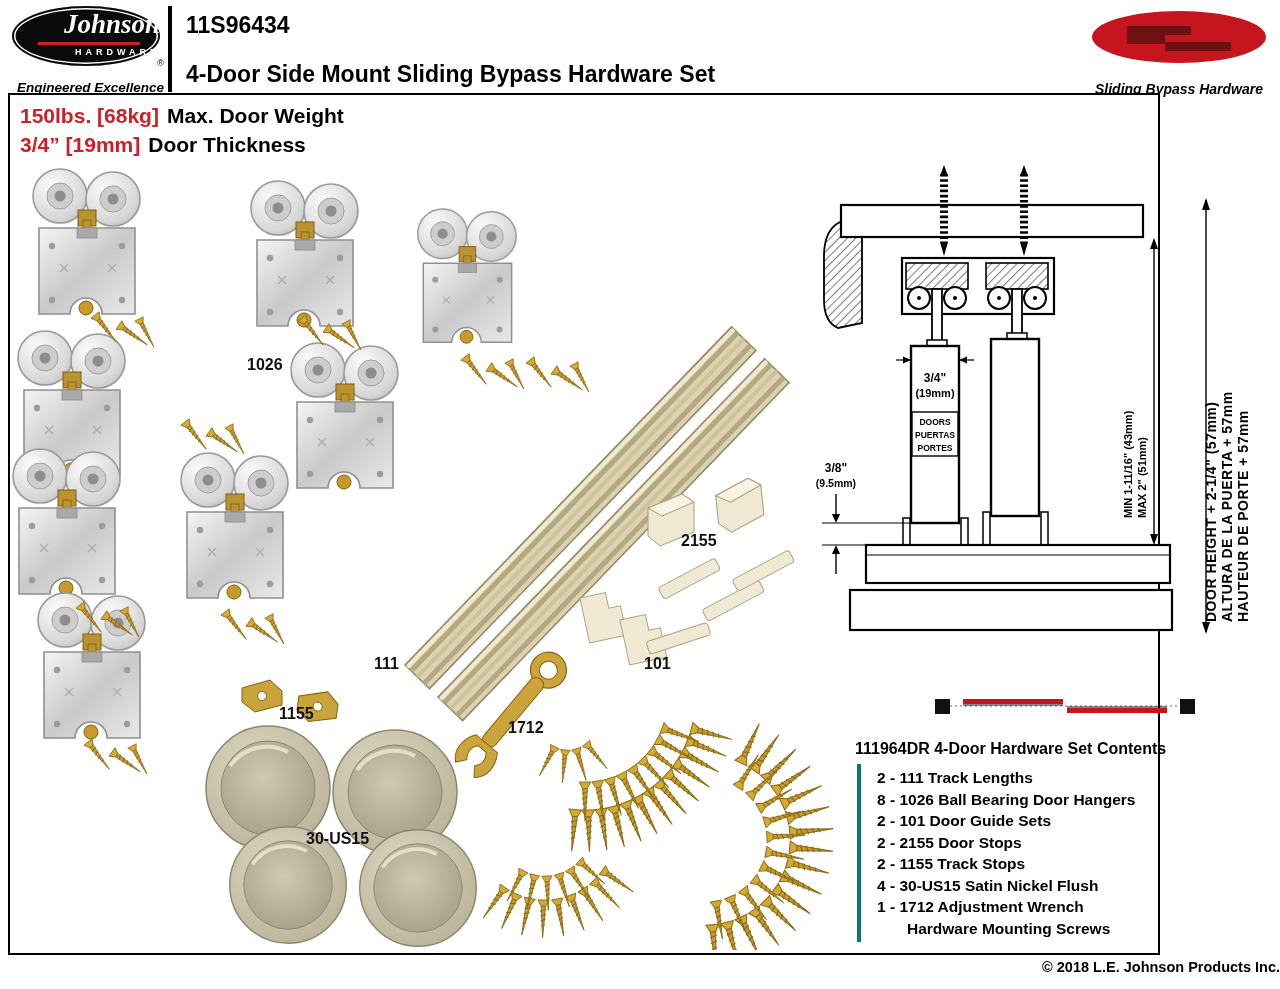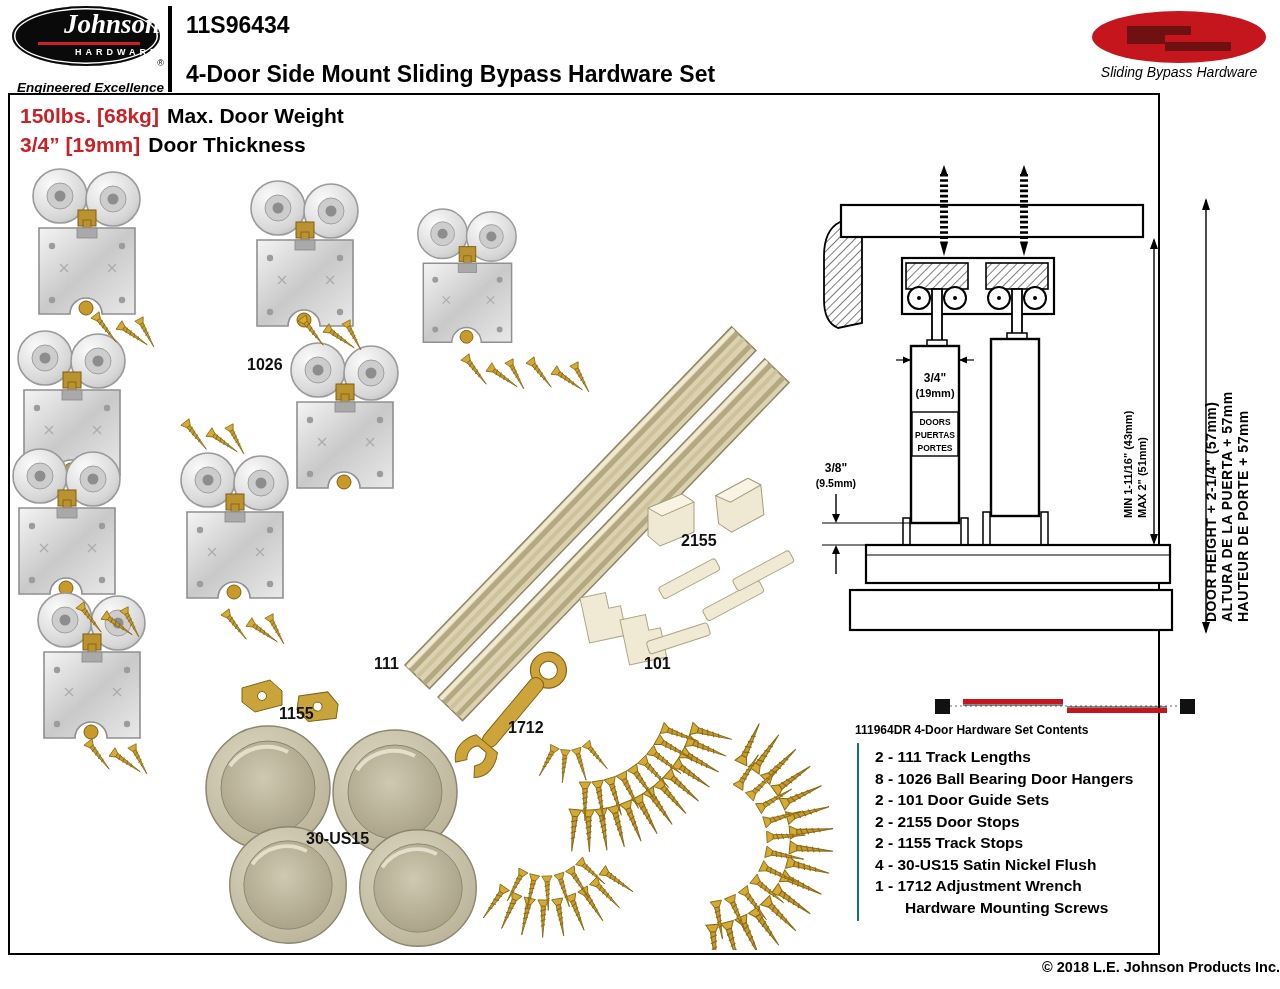--- a/index.html
+++ b/index.html
@@ -17,43 +17,43 @@
   .logo-underline{position:absolute;left:26px;right:20px;top:36px;height:2.5px;background:#cc1f26}
   .logo-sub{position:absolute;left:0;right:0;top:41px;color:#fff;font-size:9px;font-weight:bold;letter-spacing:4px}
   .logo-reg{position:absolute;right:-4px;bottom:-2px;font-size:9px;color:#000}
   .logo-tagline{margin-top:14px;font-size:13.5px;font-weight:bold;font-style:italic}
   .header-divider{position:absolute;left:160px;top:2px;width:4px;height:86px;background:#000}
   .title-block{position:absolute;left:178px;top:8px}
   .product-number{font-size:23px;font-weight:bold}
   .product-title{font-size:23px;font-weight:bold;margin-top:22px}
   .brand-right{position:absolute;right:0;top:6px;width:186px;text-align:center}
   .red-oval-wrap{width:176px;height:54px;margin:0 auto}
-  .brand-caption{margin-top:0;font-size:14px;font-weight:normal;font-style:italic}
+  .brand-caption{margin-top:17px;font-size:14px;font-weight:bold;font-style:italic}
 
   
   .content-box{position:absolute;left:8px;top:93px;width:1152px;height:862px;border:2.5px solid #000;background:#fff}
   .specs{position:absolute;left:10px;top:6px;font-size:21px;font-weight:bold;line-height:29px}
   .specs .val{color:#cc1f26;margin-right:8px}
   .part-label{position:absolute;font-size:16px;font-weight:bold;color:#111}
 
   .collage{position:absolute;left:0;top:55px}
   .tech-diagram{position:absolute;left:796px;top:65px}
   svg text{font-family:"Liberation Sans",sans-serif;fill:#000}
   .dt12{font-size:12px;font-weight:bold}
   .dt11{font-size:11px;font-weight:bold}
   .dt10{font-size:10.5px;font-weight:bold}
   .dt8{font-size:8.5px;font-weight:bold}
   .rot11{font-size:11px;font-weight:bold}
   .rot14{font-size:14px;font-weight:bold;letter-spacing:.5px}
 
   
   .contents{position:absolute;left:845px;top:600px;width:416px}
   .contents-diagram{display:block;margin-left:80px}
-  .contents-title{font-size:12px;font-weight:bold;margin-top:4px}
-  .contents-list{list-style:none;margin:6px 0 0 2px;padding:3px 0 3px 16px;border-left:2px solid #0f766e;
+  .contents-title{font-size:16px;font-weight:bold;margin-top:21px}
+  .contents-list{list-style:none;margin:6px 0 0 2px;padding:3px 0 3px 16px;border-left:4px solid #0f766e;
                  font-size:15.5px;font-weight:bold;line-height:21.5px}
   .contents-list .indent{padding-left:30px}
 
   .footer{position:absolute;left:0;top:959px;width:100%;text-align:right;font-size:14.5px;font-weight:bold}
 </style>
 </head>
 <body>
 
 <div class="page">
 

